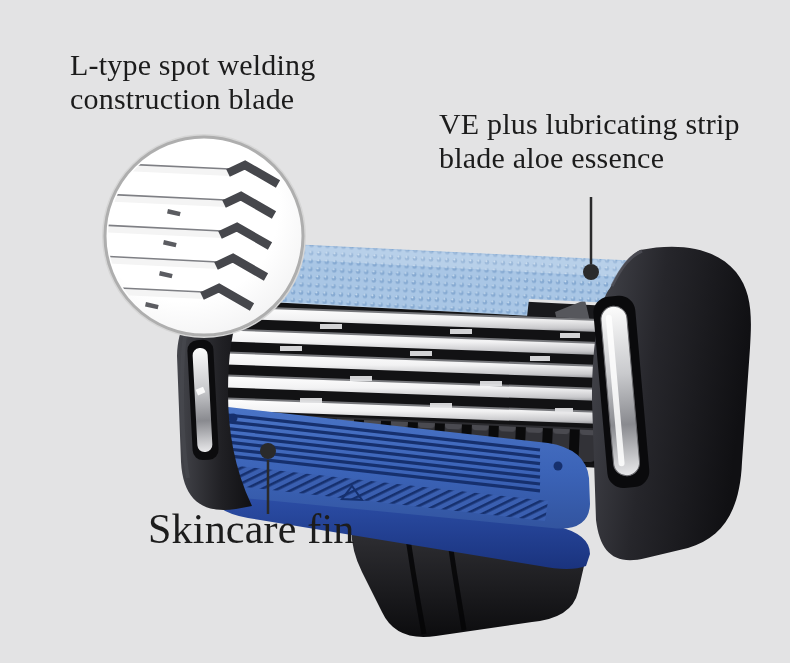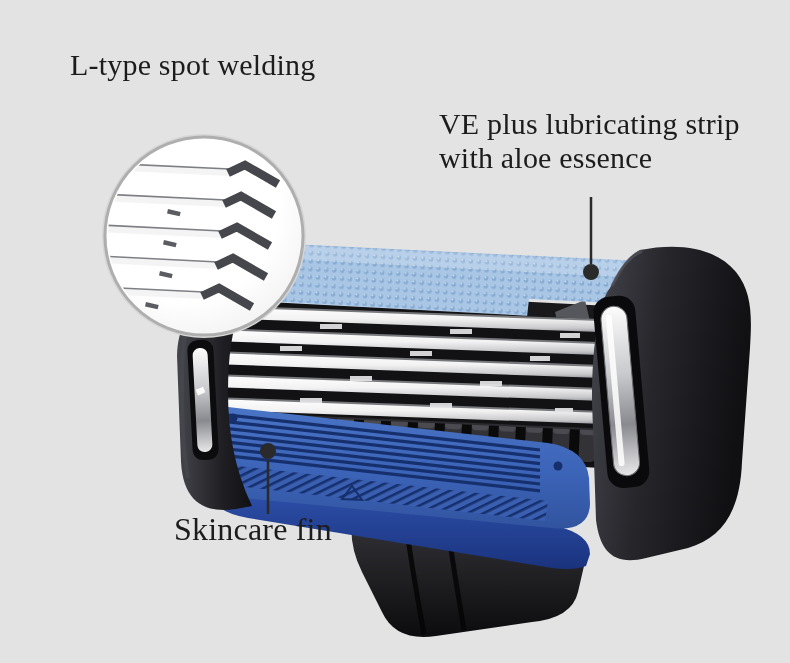--- a/index.html
+++ b/index.html
@@ -8,21 +8,21 @@
     background:#e3e3e4;font-family:"Liberation Serif","DejaVu Serif",serif;
   }
   .stage svg{position:absolute;left:0;top:0;}
   .label{
     position:absolute;color:#1c1c1c;font-size:30px;line-height:34px;
     letter-spacing:0.2px;white-space:nowrap;
   }
   .label span{display:block;}
   #label-blade{left:70px;top:48px;}
   #label-strip{left:439px;top:107px;}
-  #label-fin{left:174px;top:512px;font-size:32px;}
+  #label-fin{left:148px;top:512px;font-size:42px;}
 </style>
 </head>
 <body>
 
 <div class="stage">
 
   <svg width="790" height="663" viewBox="0 0 790 663">
     <defs>
       <linearGradient id="blockGrad" x1="0" y1="0" x2="1" y2="0.25">
         <stop offset="0" stop-color="#46474e"></stop>
@@ -226,22 +226,23 @@
     <g>
       <line x1="591" y1="197" x2="591" y2="264" stroke="#2a2a2b" stroke-width="2.5"></line>
       <circle cx="591" cy="272" r="8" fill="#2a2a2b"></circle>
       <line x1="268" y1="460" x2="268" y2="514" stroke="#2a2a2b" stroke-width="2.5"></line>
       <circle cx="268" cy="451" r="8" fill="#2a2a2b"></circle>
     </g>
   </svg>
 
   <div class="label" id="label-blade">
     <span>L-type spot welding</span>
+    <span>construction blade</span>
   </div>
   <div class="label" id="label-strip">
     <span>VE plus lubricating strip</span>
-    <span>with aloe essence</span>
+    <span>blade aloe essence</span>
   </div>
   <div class="label" id="label-fin">
     <span>Skincare fin</span>
   </div>
 
 </div>
 
 </body></html>

